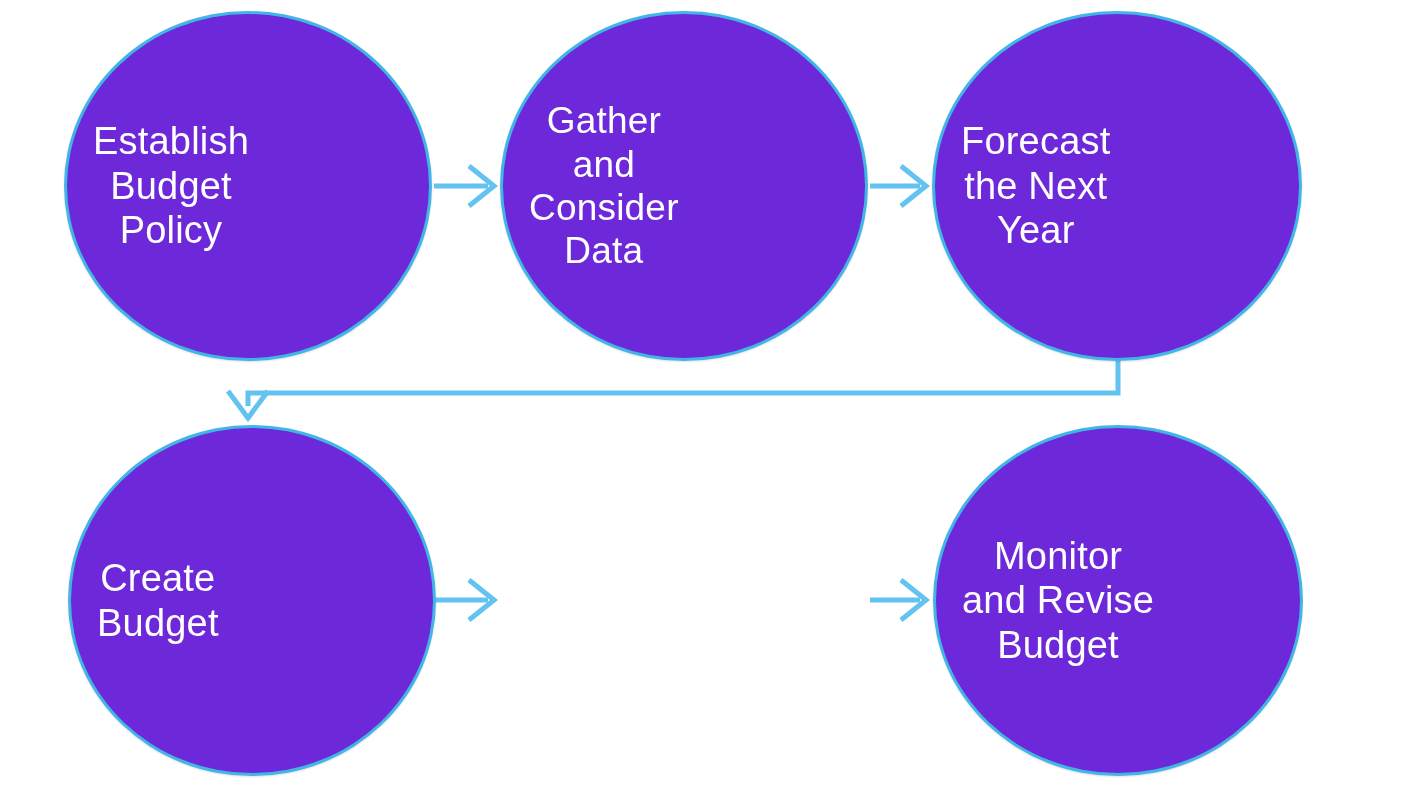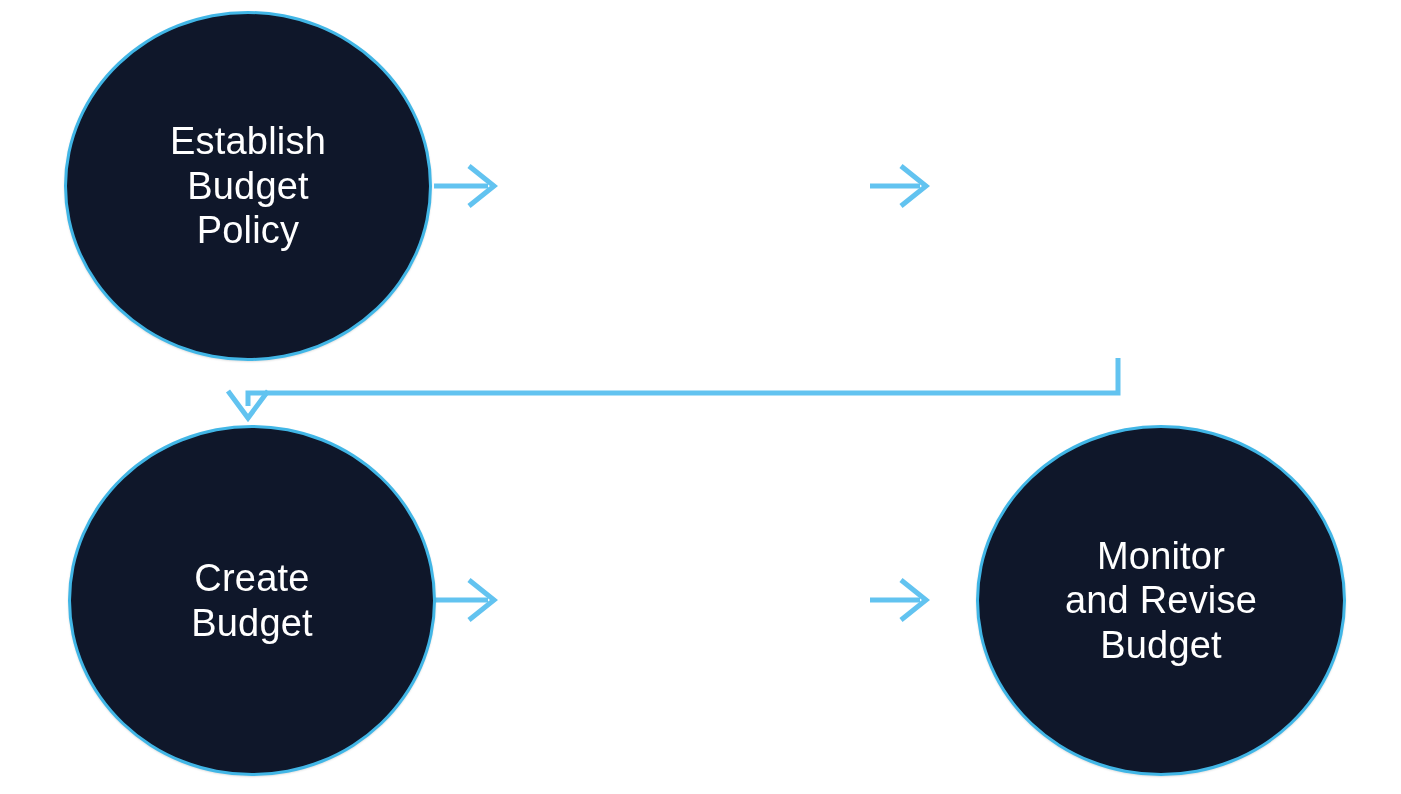--- a/index.html
+++ b/index.html
@@ -23,25 +23,25 @@
     left: 0;
     top: 0;
     width: 1401px;
     height: 794px;
     pointer-events: none;
   }
   .node {
     position: absolute;
     box-sizing: border-box;
     border-radius: 50%;
-    background: #0f172a;
+    background: #6d28d9;
     border: 3px solid #41B6E6;
     display: flex;
     align-items: center;
-    justify-content: center;
+    justify-content: flex-start;
     text-align: center;
     box-shadow: 0 1px 2px rgba(0,0,0,0.12);
   }
   .node-label {
     color: #FFFFFF;
     font-family: "Liberation Sans", sans-serif;
     font-weight: 400;
     font-size: 38px;
     line-height: 1.17;
     letter-spacing: 0.2px;
@@ -82,27 +82,38 @@
       <polyline points="901,580 926,600 901,620" fill="none" stroke="#62C3F0" stroke-width="5" stroke-linecap="butt" stroke-linejoin="miter"></polyline>
     </g>
   </svg>
 
   <div class="node" style="left:64px; top:11px; width:368px; height:350px;">
     <span class="node-label">Establish
 Budget
 Policy</span>
   </div>
 
+  <div class="node" style="left:500px; top:11px; width:368px; height:350px;">
+    <span class="node-label compact">Gather
+and
+Consider
+Data</span>
+  </div>
 
+  <div class="node" style="left:932px; top:11px; width:370px; height:350px;">
+    <span class="node-label">Forecast
+the Next
+Year</span>
+  </div>
 
   <div class="node" style="left:68px; top:425px; width:368px; height:351px;">
     <span class="node-label">Create
 Budget</span>
   </div>
 
 
-  <div class="node" style="left:976px; top:425px; width:370px; height:351px;">
+  <div class="node" style="left:933px; top:425px; width:370px; height:351px;">
     <span class="node-label">Monitor
 and Revise
 Budget</span>
   </div>
 
 </div>
 
 </body></html>

